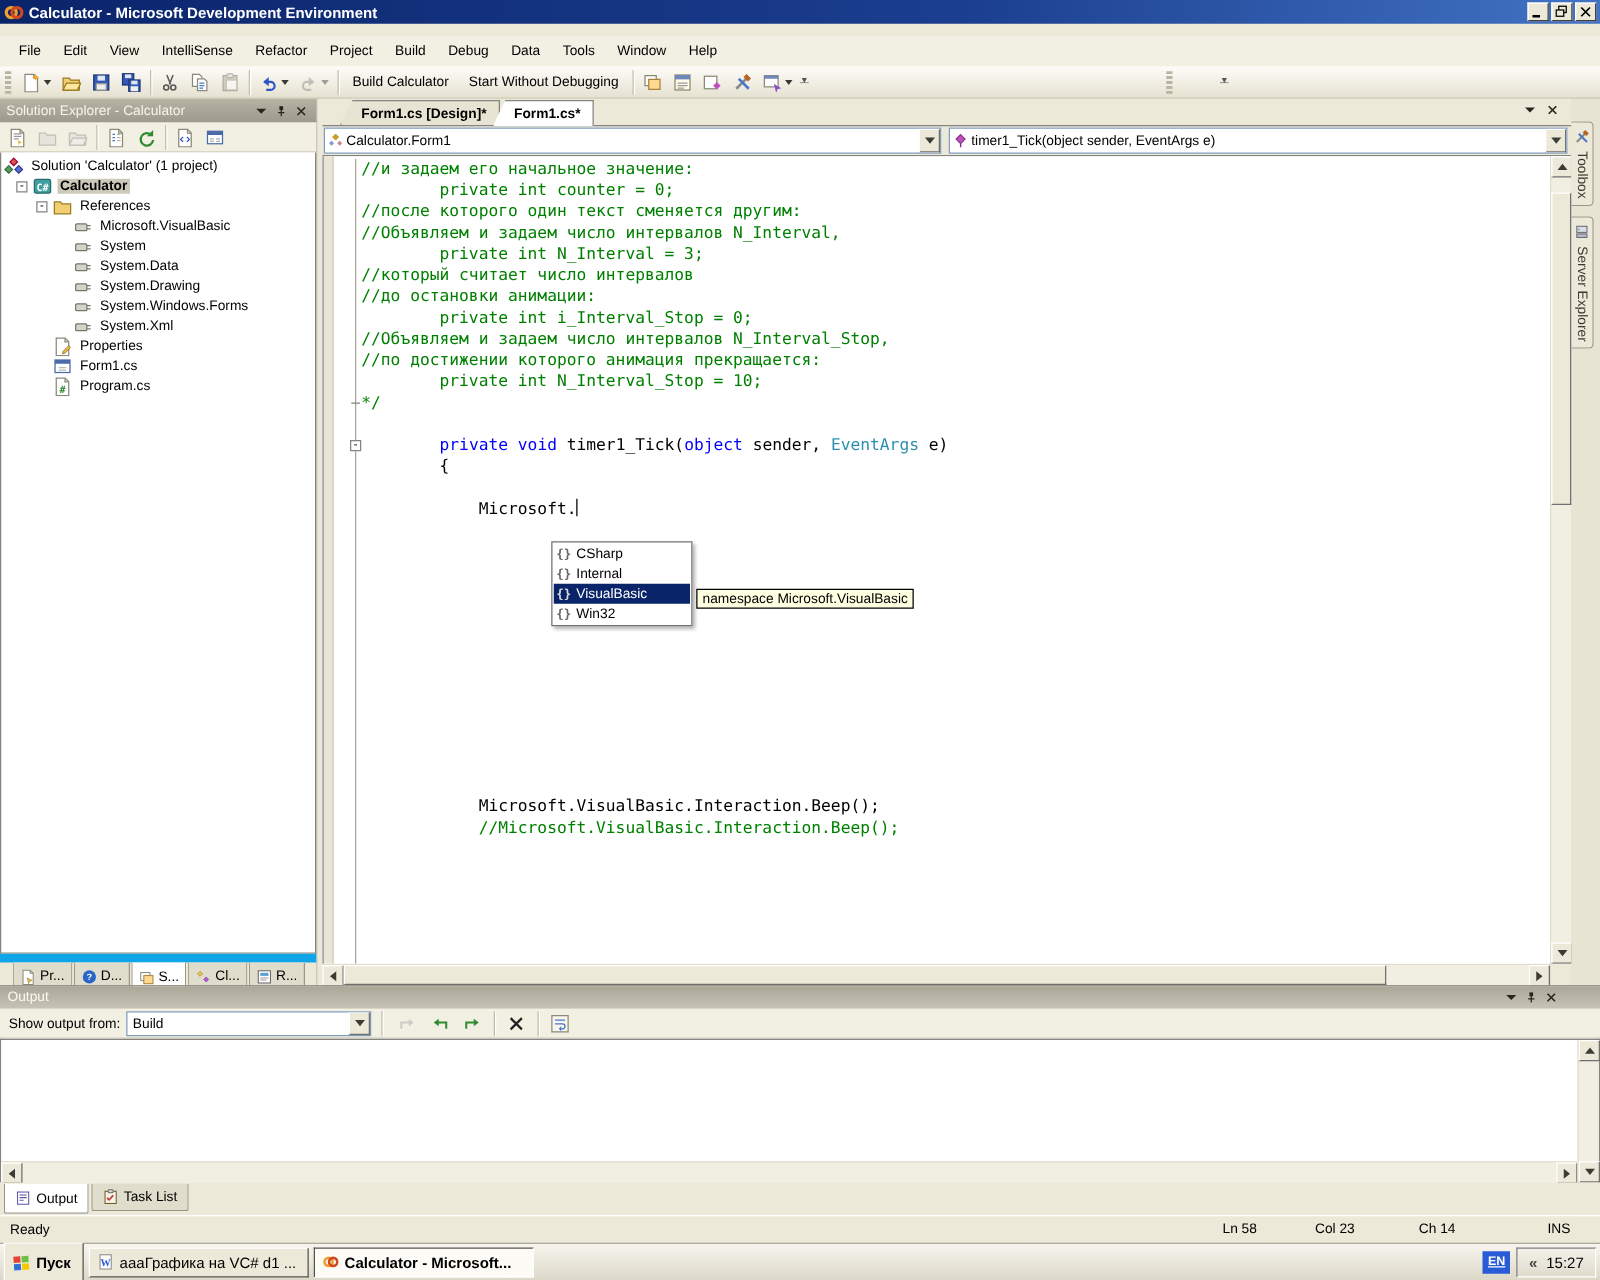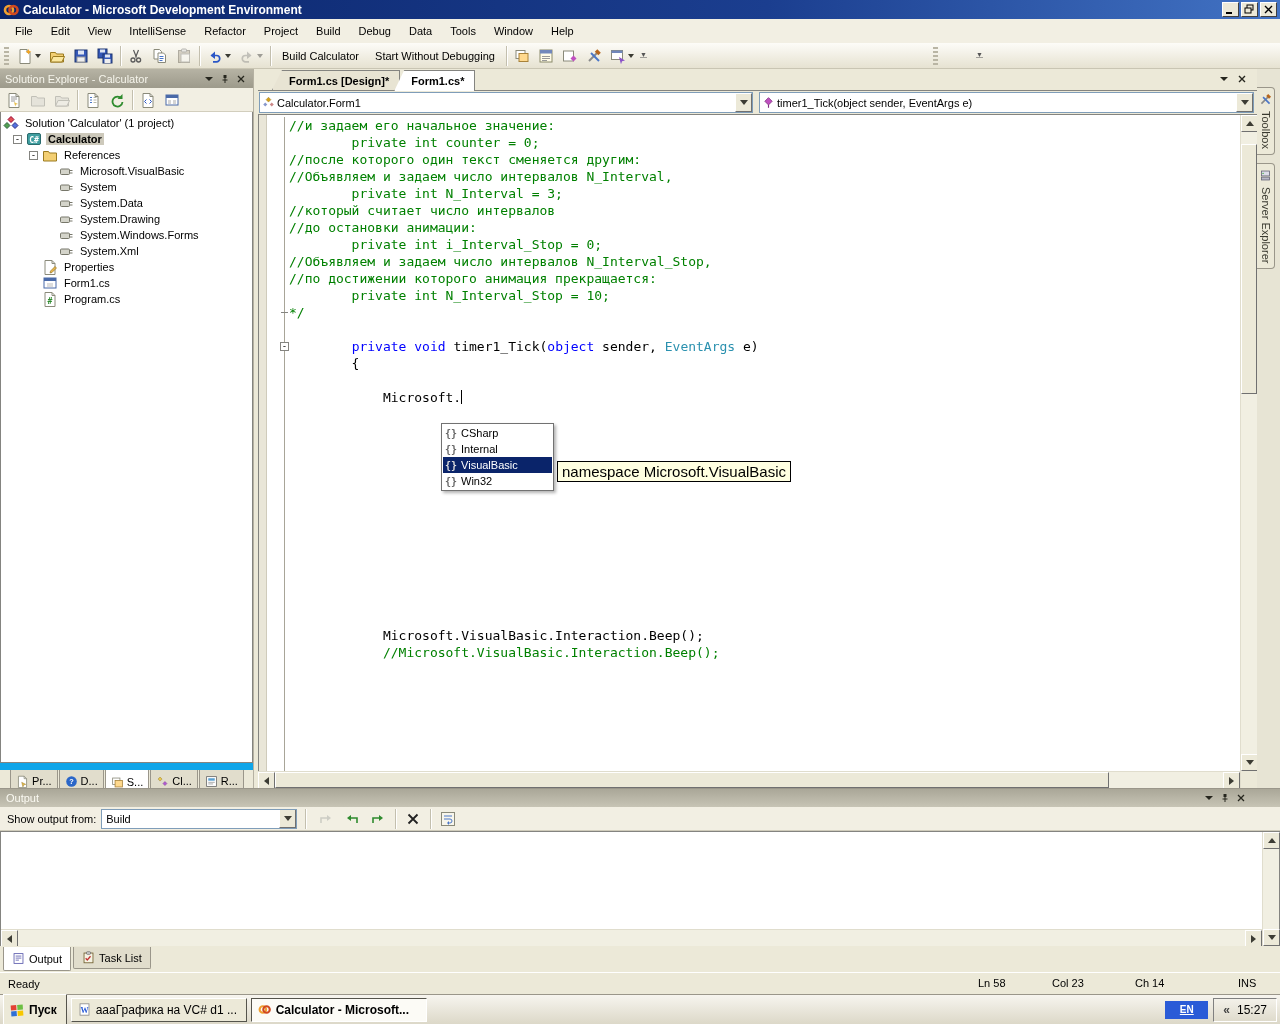--- a/index.html
+++ b/index.html
@@ -13,21 +13,21 @@
   
   .titlebar { height:19px; background:linear-gradient(to right,#0a246a 0%,#1b3e8f 60%,#4273c4 100%); color:#fff;
               display:flex; align-items:center; padding:0 3px; font-size:12px; font-weight:bold; flex:none; }
   .titlebar .icn { margin-right:4px; }
   .title-text { flex:1; white-space:nowrap; overflow:hidden; }
   .winbtn { width:17px; height:15px; background:#ece9d8; border:1px solid; border-color:#fff #404040 #404040 #fff;
             margin-left:2px; display:flex; align-items:center; justify-content:center; flex:none; }
   .winbtn svg { width:11px; height:11px; }
 
   
-  .menubar { height:24px; background:#f2efe3; display:flex; align-items:center; padding-left:6px; flex:none; }
+  .menubar { height:24px; background:#f2efe3; display:flex; align-items:center; padding-left:6px; flex:none;margin-top:10px; }
   .menu-item { padding:4px 9px; cursor:default; }
   .toolbar { height:26px; background:linear-gradient(#fdfcf8,#e6e2d1); display:flex; align-items:center; flex:none;
              border-bottom:1px solid #c9c5b3; padding-left:3px; position:relative; }
   .grip { width:5px; height:18px; margin:0 4px 0 1px;
           background:repeating-linear-gradient(to bottom,#b9b5a4 0 2px,rgba(0,0,0,0) 2px 4px); flex:none; }
   .tbtn { height:22px; padding:0 3px; display:flex; align-items:center; border:1px solid rgba(0,0,0,0); }
   .tbtn.disabled { opacity:.45; filter:grayscale(.7); }
   .tsep { width:1px; height:20px; background:#c3bfae; box-shadow:1px 0 0 #fff; margin:0 3px; flex:none; }
   .tlabel { padding:0 7px; white-space:nowrap; }
   .darr { width:0; height:0; border-left:3px solid rgba(0,0,0,0); border-right:3px solid rgba(0,0,0,0);
@@ -92,21 +92,21 @@
   .caret { display:inline-block; width:1px; height:14px; background:#000; vertical-align:-2px; }
 
   .isense { position:absolute; left:182px; top:308px; width:113px; background:#fff; border:1px solid #727272;
             box-shadow:2px 2px 3px rgba(0,0,0,.3); font-family:"Liberation Sans",sans-serif; font-size:11px;
             line-height:normal; padding:1px; z-index:5; }
   .isrow { height:16px; display:flex; align-items:center; padding:0 2px; gap:4px; white-space:nowrap; }
   .isrow .ns { font-family:"DejaVu Sans Mono",monospace; font-size:10px; font-weight:bold; color:#666; }
   .isrow.selected { background:#0a246a; color:#fff; }
   .isrow.selected .ns { color:#ddd; }
   .istip { position:absolute; left:298px; top:346px; background:#ffffe1; border:1px solid #000; padding:1px 4px;
-           font-family:"Liberation Sans",sans-serif; font-size:15px; line-height:normal; white-space:nowrap; z-index:5; }
+           font-family:"Liberation Sans",sans-serif; font-size:11px; line-height:normal; white-space:nowrap; z-index:5; }
 
   
   .vscroll { width:17px; flex:none; display:flex; flex-direction:column; background:#f1efe2; border-left:1px solid #e0ddcd; }
   .sb-btn { width:17px; height:17px; background:#ece9d8; border:1px solid; border-color:#fff #707070 #707070 #fff;
             display:flex; align-items:center; justify-content:center; flex:none; }
   .tri-up { width:0;height:0;border-left:4px solid rgba(0,0,0,0);border-right:4px solid rgba(0,0,0,0);border-bottom:5px solid #3c3c34; }
   .tri-down { width:0;height:0;border-left:4px solid rgba(0,0,0,0);border-right:4px solid rgba(0,0,0,0);border-top:5px solid #3c3c34; }
   .tri-left { width:0;height:0;border-top:4px solid rgba(0,0,0,0);border-bottom:4px solid rgba(0,0,0,0);border-right:5px solid #3c3c34; }
   .tri-right { width:0;height:0;border-top:4px solid rgba(0,0,0,0);border-bottom:4px solid rgba(0,0,0,0);border-left:5px solid #3c3c34; }
   .v-track { flex:1; position:relative; }
@@ -146,21 +146,21 @@
   .sfield { position:absolute; top:4px; }
   .f-ln { left:978px; } .f-col { left:1052px; } .f-ch { left:1135px; } .f-ins { left:1238px; }
   .taskbar { height:30px; background:linear-gradient(#f7f5ef,#dcd8c8); border-top:1px solid #9a968a; display:flex;
              align-items:center; gap:4px; padding:0 3px; flex:none; }
   .startbtn { height:32px; display:flex; align-items:center; gap:4px; padding:0 9px 0 5px; background:#ece9d8;
               border:1px solid; border-color:#fff #55544c #55544c #fff; font-weight:bold; font-size:12px; flex:none; }
   .task { width:176px; height:24px; display:flex; align-items:center; gap:5px; padding:0 6px; background:#ece9d8;
           border:1px solid; border-color:#fff #55544c #55544c #fff; white-space:nowrap; overflow:hidden; font-size:12px; flex:none; }
   .task.active { background:#fcfbf6; border-color:#55544c #fff #fff #55544c; font-weight:bold; }
   .tray { margin-left:auto; display:flex; align-items:center; gap:5px; }
-  .lang-badge { width:43px; height:18px; background:#2a5bd7; color:#fff; font-weight:bold; font-size:10px;
+  .lang-badge { width:22px; height:18px; background:#2a5bd7; color:#fff; font-weight:bold; font-size:10px;
                 display:flex; align-items:center; justify-content:center;text-decoration:underline; }
   .clock-box { height:24px; border:1px solid; border-color:#808080 #fff #fff #808080; display:flex; align-items:center;
                gap:7px; padding:0 9px; font-size:12px; }
 </style>
 </head>
 <body>
 
 <div class="screen">
 
   <div class="titlebar">

